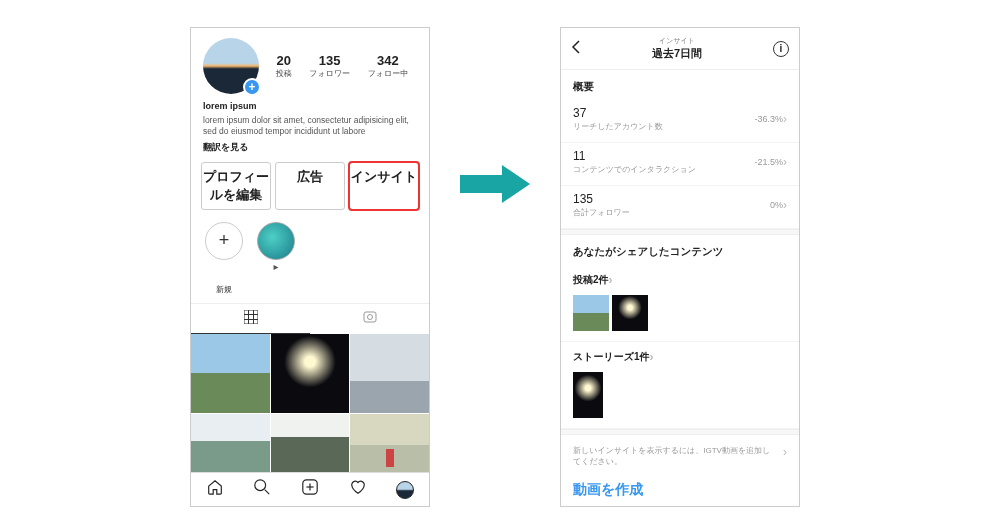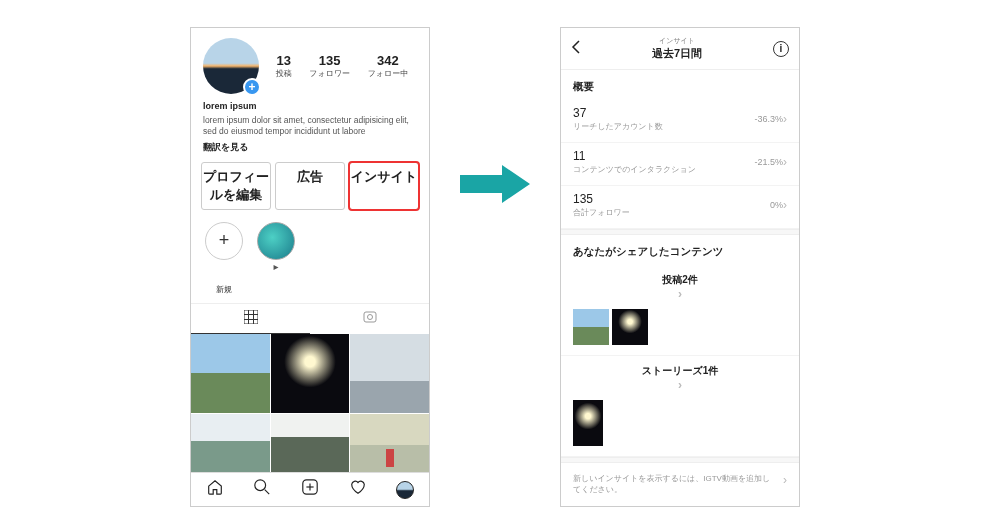--- a/index.html
+++ b/index.html
@@ -67,21 +67,21 @@
   .ins-header .title-block .small{font-size:7px;color:#888;}
   .ins-header .title-block .big{font-size:11px;font-weight:600;}
   .info-icon{width:16px;height:16px;border:1.5px solid #333;border-radius:50%;display:flex;align-items:center;justify-content:center;font-size:10px;font-weight:bold;}
   .section-title{font-size:10.5px;font-weight:600;padding:10px 12px 6px;}
   .metric{padding:6px 12px 10px;display:flex;justify-content:space-between;align-items:center;border-bottom:1px solid #f3f3f3;}
   .metric .mleft .mnum{font-size:12px;font-weight:400;color:#222;}
   .metric .mleft .mlab{font-size:8px;color:#999;margin-top:1px;}
   .metric .mright{display:flex;align-items:center;font-size:9px;color:#999;}
   .chev{color:#bbb;font-size:12px;}
   .divider-thick{height:6px;background:#f7f7f7;border-top:1px solid #eee;border-bottom:1px solid #eee;}
-  .content-row{display:flex;align-items:center;padding:8px 12px;font-size:10px;font-weight:600;flex-direction:column;}
+  .content-row{display:flex;align-items:center;padding:8px 12px;font-size:10px;font-weight:600;}
   .thumbs{display:flex;gap:3px;padding:0 12px 10px;border-bottom:1px solid #f3f3f3;}
   .thumb{width:36px;height:36px;}
   .thumb.tall{width:30px;height:46px;}
   .igtv-note{padding:10px 12px;display:flex;justify-content:space-between;align-items:flex-start;}
   .igtv-note .txt{font-size:8px;color:#999;line-height:1.4;flex:1;padding-right:6px;}
   .link-action{font-size:14px;font-weight:600;color:#3897f0;padding:4px 12px 10px;}
 
   
   .arrow{position:absolute;left:460px;top:165px;width:70px;height:38px;}
   .arrow svg{width:100%;height:100%;}
@@ -91,21 +91,21 @@
 
 <div class="phone left">
 
   <div class="profile-header">
     <div class="avatar-wrap">
       <div class="avatar avatar-sky"></div>
       <div class="add-badge">+</div>
     </div>
     <div class="stats">
       <div class="stat">
-        <div class="num">13</div>
+        <div class="num">20</div>
         <div class="lab">投稿</div>
       </div>
       <div class="stat">
         <div class="num">135</div>
         <div class="lab">フォロワー</div>
       </div>
       <div class="stat">
         <div class="num">342</div>
         <div class="lab">フォロー中</div>
       </div>

